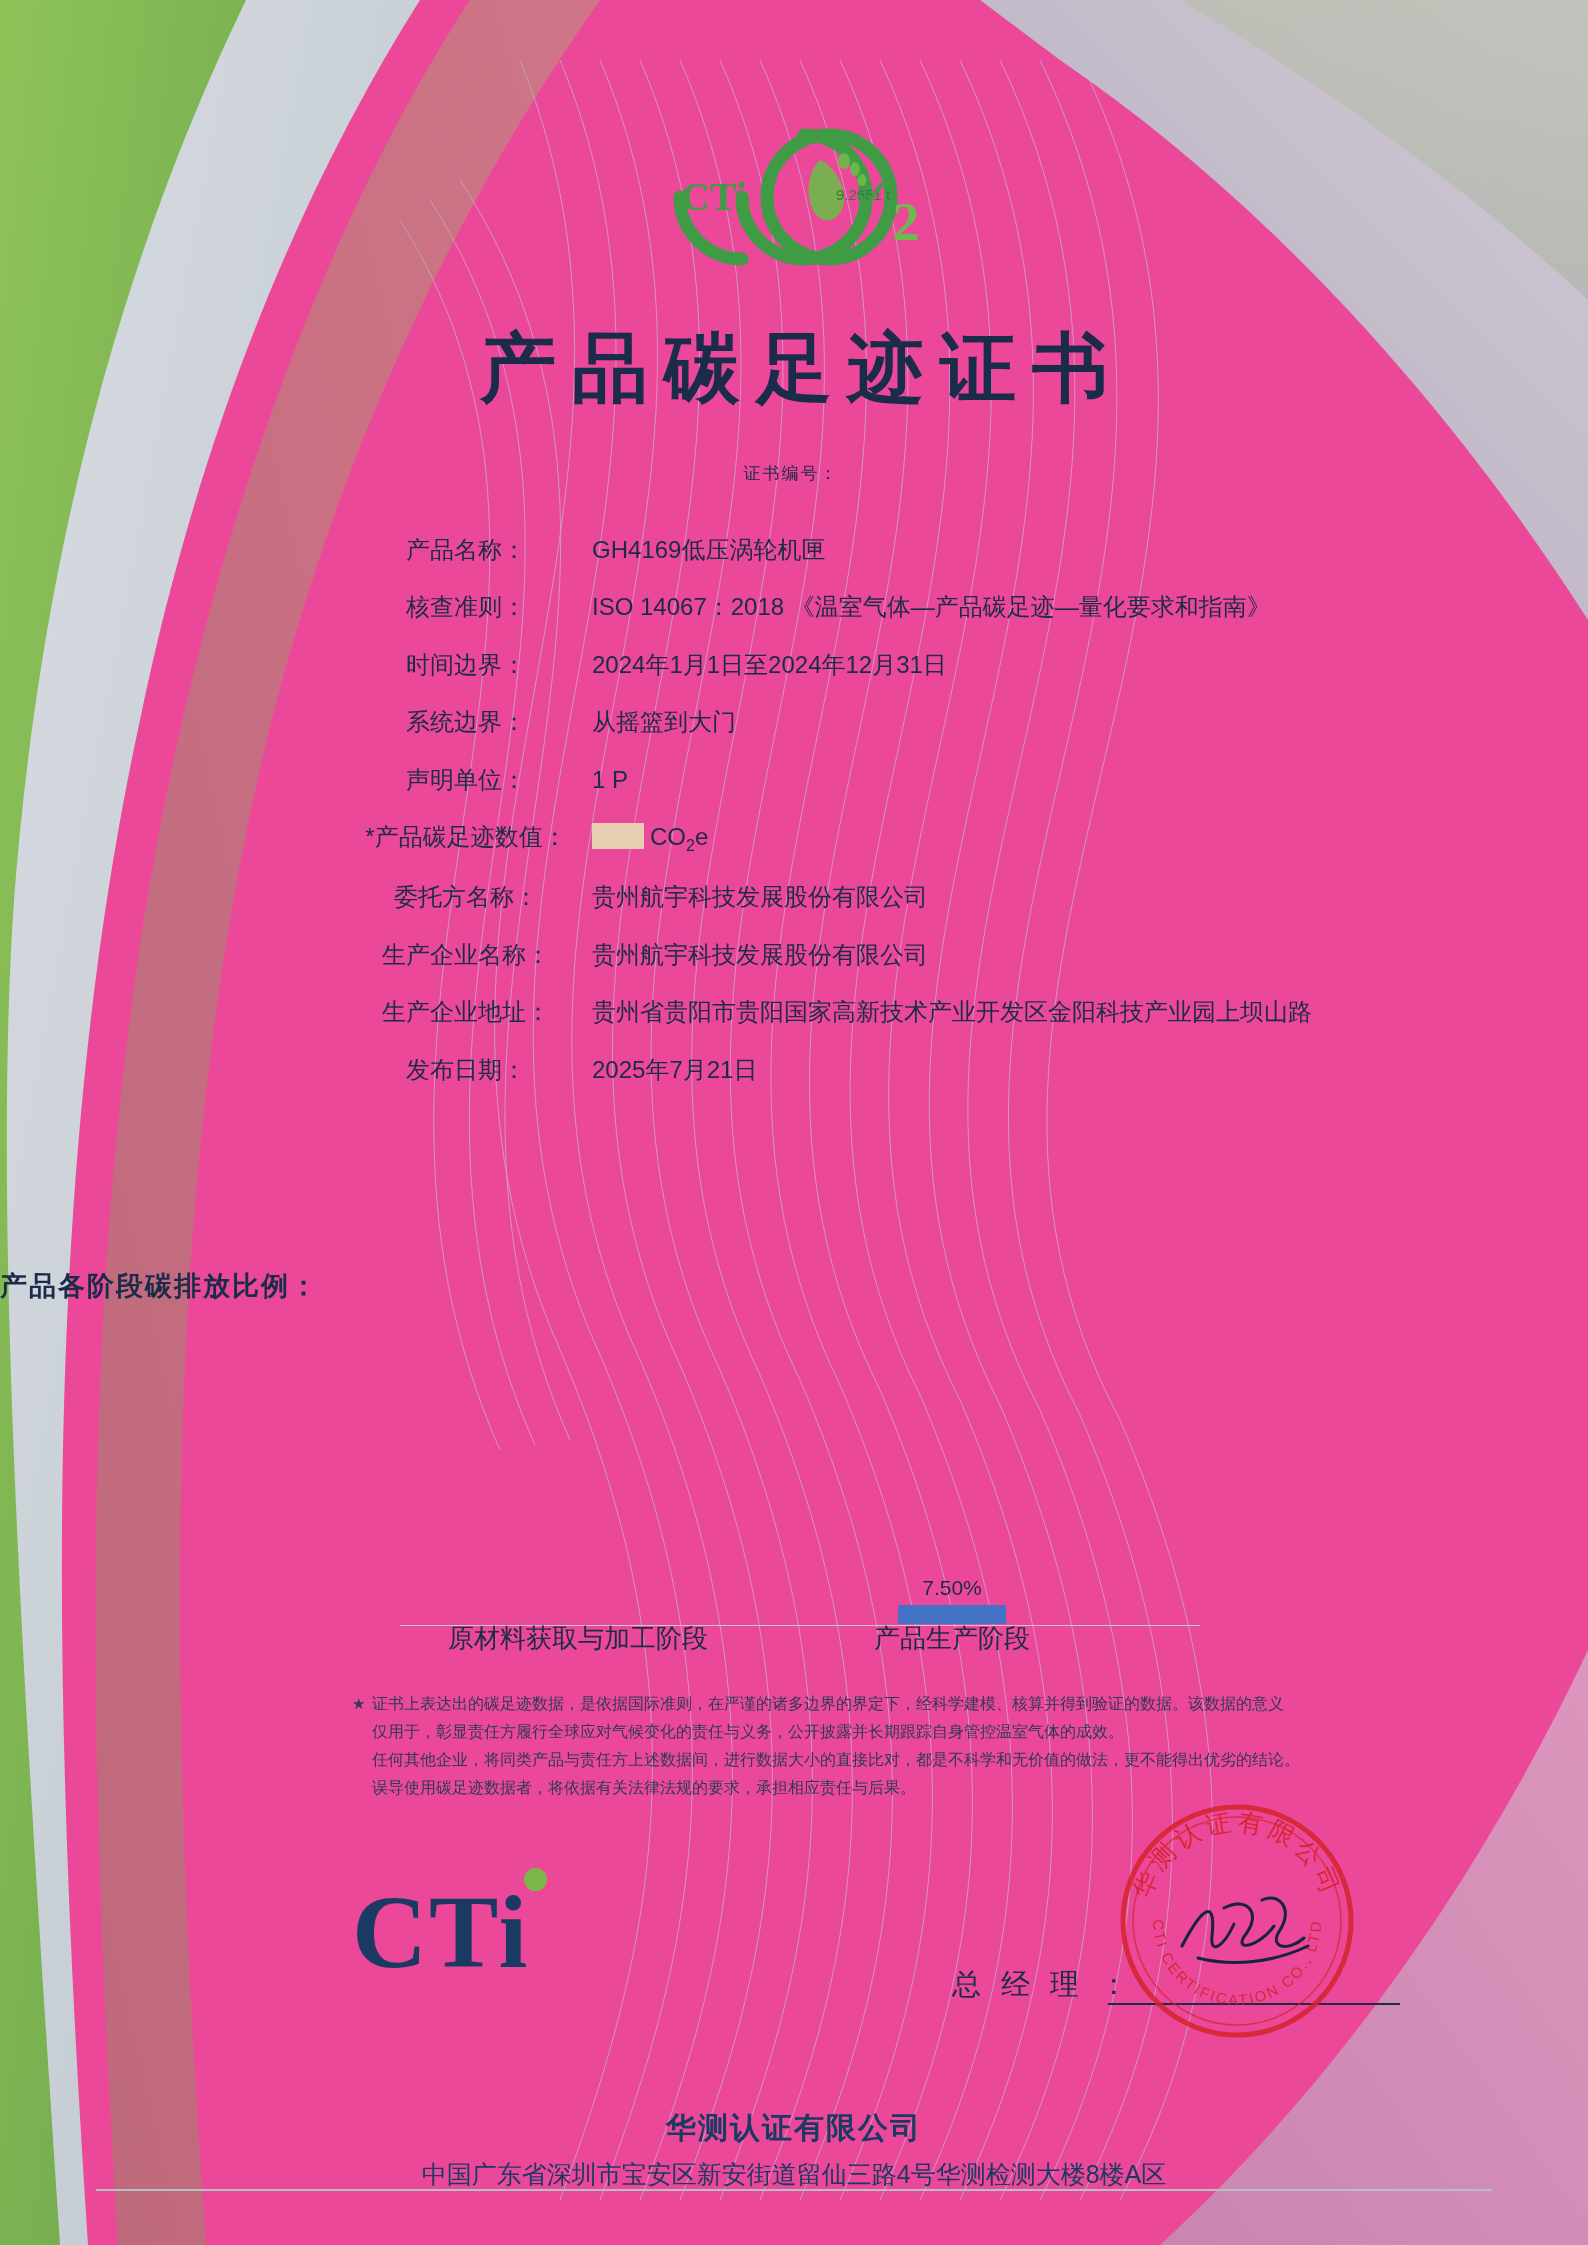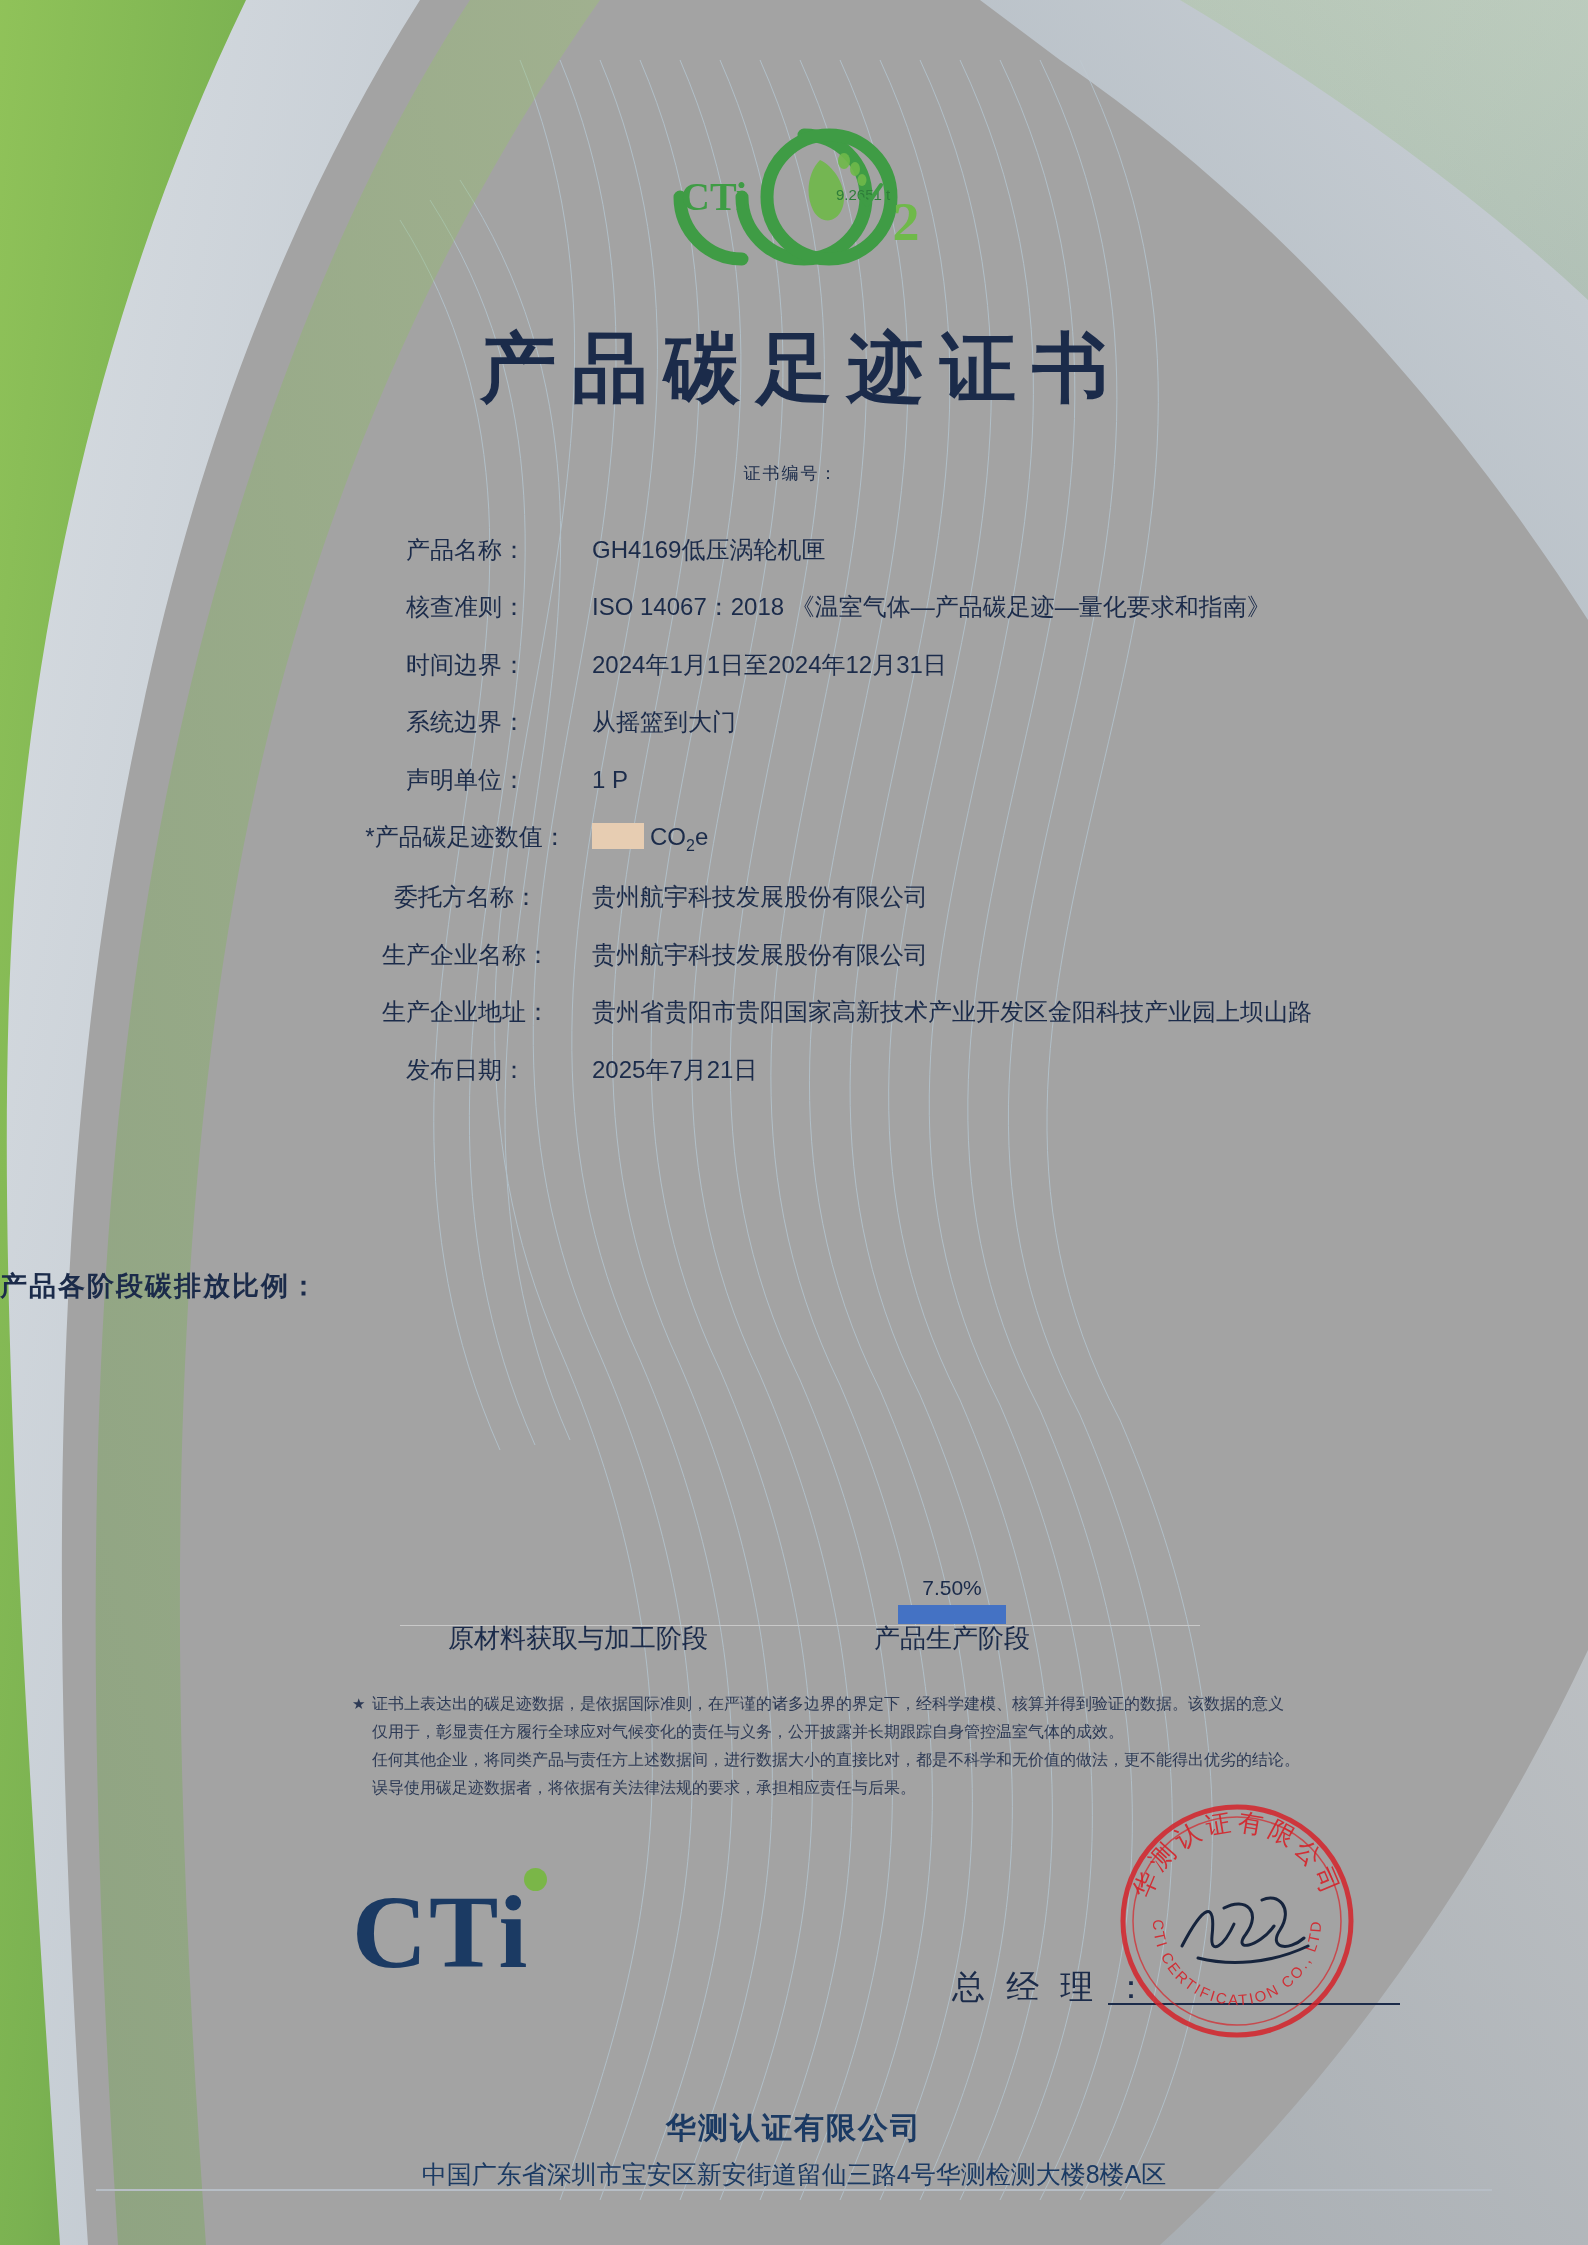--- a/index.html
+++ b/index.html
@@ -8,21 +8,21 @@
     background: #ffffff;
   }
   body {
     font-family: "Liberation Sans", "DejaVu Sans", sans-serif;
   }
   .page {
     position: relative;
     width: 1588px;
     height: 2245px;
     overflow: hidden;
-    background: #a3a3a3;
+    background: #ec4899;
   }
   
   .bg-svg {
     position: absolute;
     inset: 0;
     width: 1588px;
     height: 2245px;
     pointer-events: none;
   }
   .content {
@@ -207,21 +207,21 @@
     width: 23px;
     height: 23px;
     border-radius: 50%;
     background: #7ab648;
   }
 
   .gm-row {
     position: absolute;
     left: 952px;
     top: 1965px;
-    font-size: 33px;
+    font-size: 29px;
     color: #1b2b4a;
     letter-spacing: 6px;
     text-align: right;
   }
   .gm-line {
     position: absolute;
     left: 1108px;
     top: 2003px;
     width: 292px;
     height: 2px;

